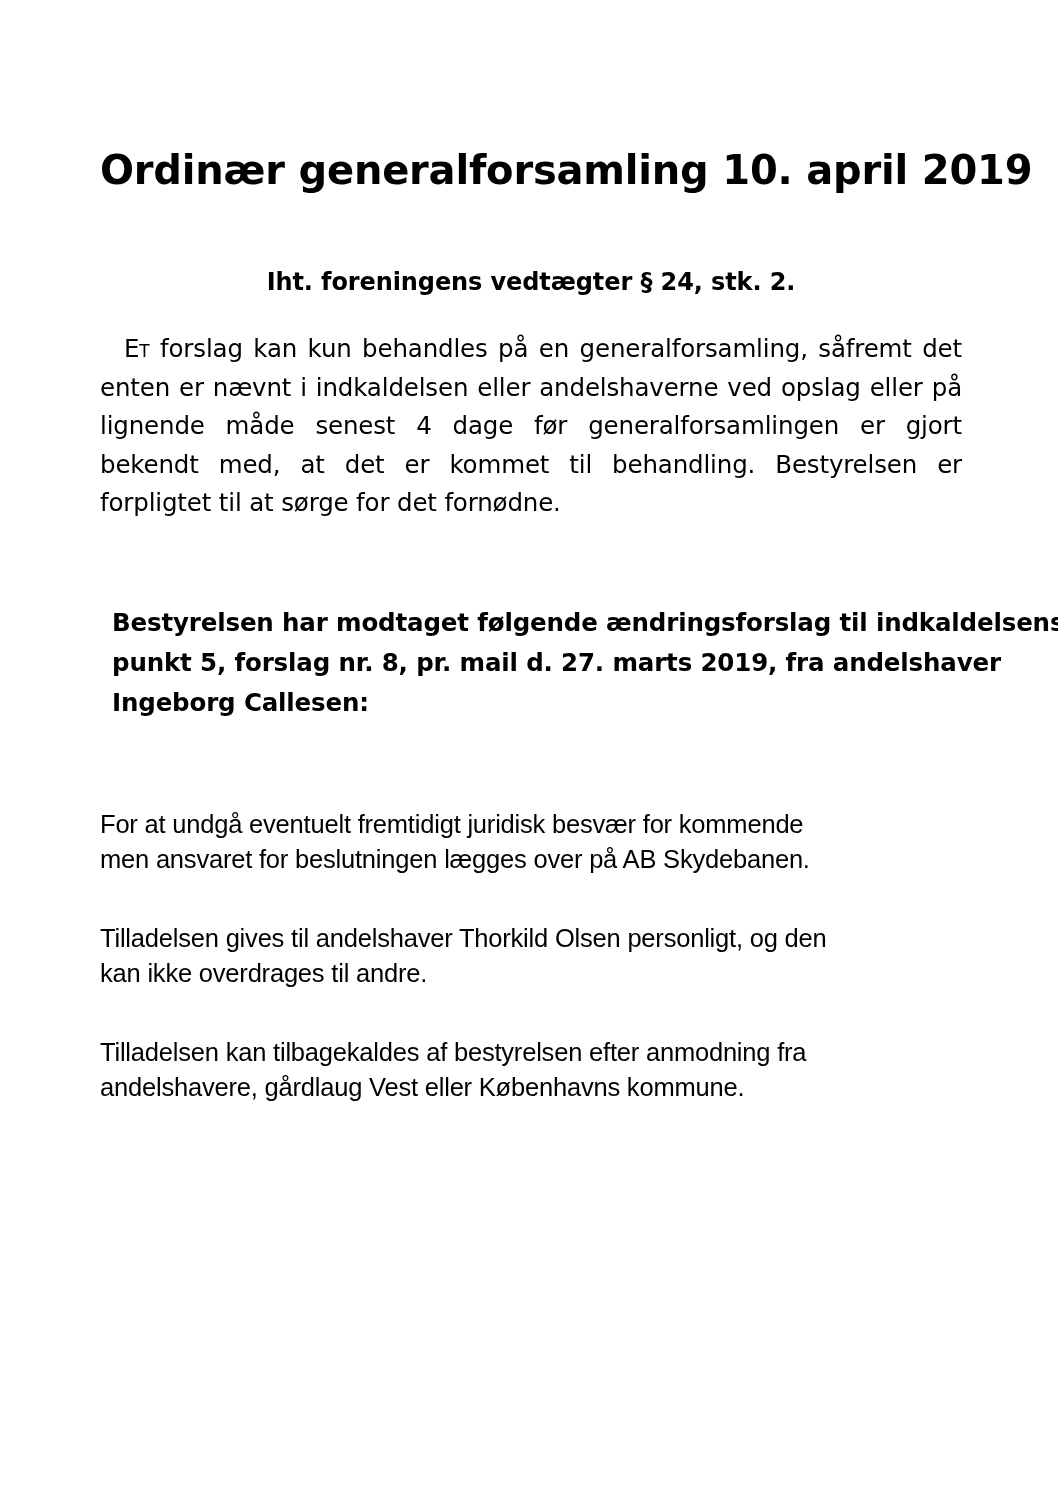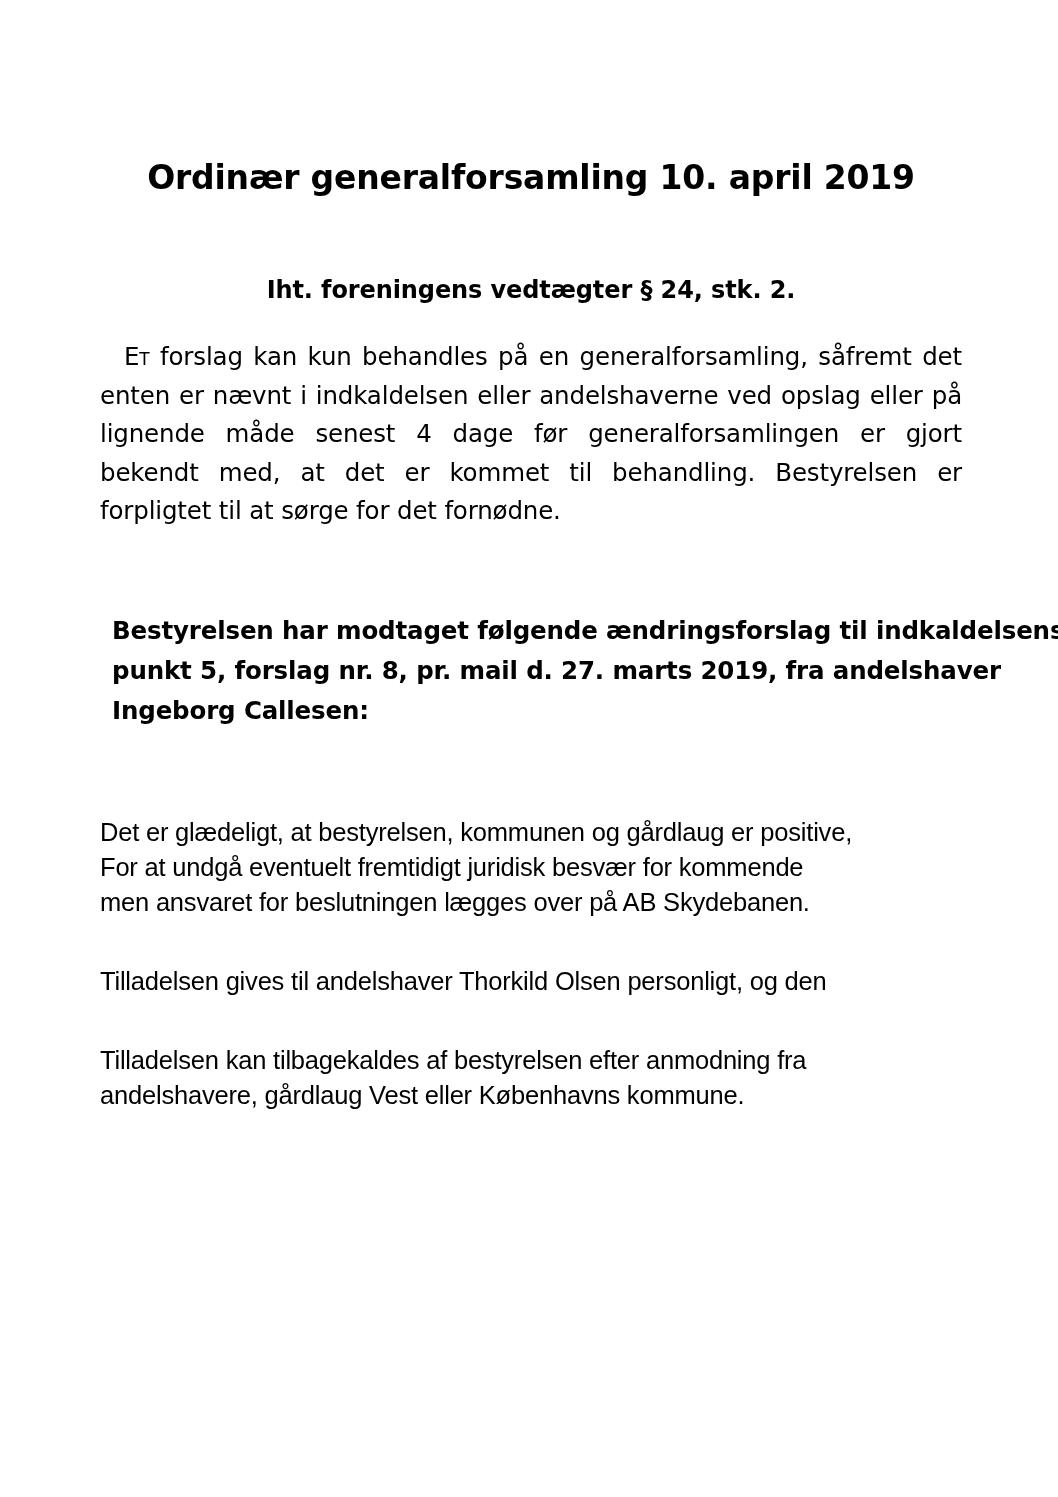--- a/index.html
+++ b/index.html
@@ -28,26 +28,26 @@
   
   .content {
     position: absolute;
     left: 100px;
     top: 0;
     width: 862px;   
   }
 
   
   .doc-title {
-    margin: 8px;
+    margin: 0;
     padding-top: 150px;
     text-align: center;
     font-family: "DejaVu Sans", sans-serif;
     font-weight: bold;
-    font-size: 33px;
+    font-size: 40px;
     line-height: 40px;
     letter-spacing: -0.2px;
     white-space: nowrap;
   }
 
   .doc-subtitle {
     margin: 12px;
     padding-top: 64px;
     text-align: center;
     font-family: "DejaVu Sans", sans-serif;
@@ -127,28 +127,28 @@
 
     <div class="notice-block">
       <span class="nline">Bestyrelsen har modtaget følgende ændringsforslag til indkaldelsens</span>
       <span class="nline">punkt 5, forslag nr. 8, pr. mail d. 27. marts 2019, fra andelshaver</span>
       <span class="nline">Ingeborg Callesen:</span>
     </div>
 
     <div class="proposal-body">
 
       <p class="body-para">
-        <span class="bline">Det er glædeligt, at bestyrelsen, kommunen og gårdlaug er positive,</span>
         <span class="bline">For at undgå eventuelt fremtidigt juridisk besvær for kommende</span>
         <span class="bline">men ansvaret for beslutningen lægges over på AB Skydebanen.</span>
       </p>
 
 
       <p class="body-para">
         <span class="bline">Tilladelsen gives til andelshaver Thorkild Olsen personligt, og den</span>
+        <span class="bline">kan ikke overdrages til andre.</span>
       </p>
 
       <p class="body-para">
         <span class="bline">Tilladelsen kan tilbagekaldes af bestyrelsen efter anmodning fra</span>
         <span class="bline">andelshavere, gårdlaug Vest eller Københavns kommune.</span>
       </p>
 
     </div>
   </div>
 </div>

